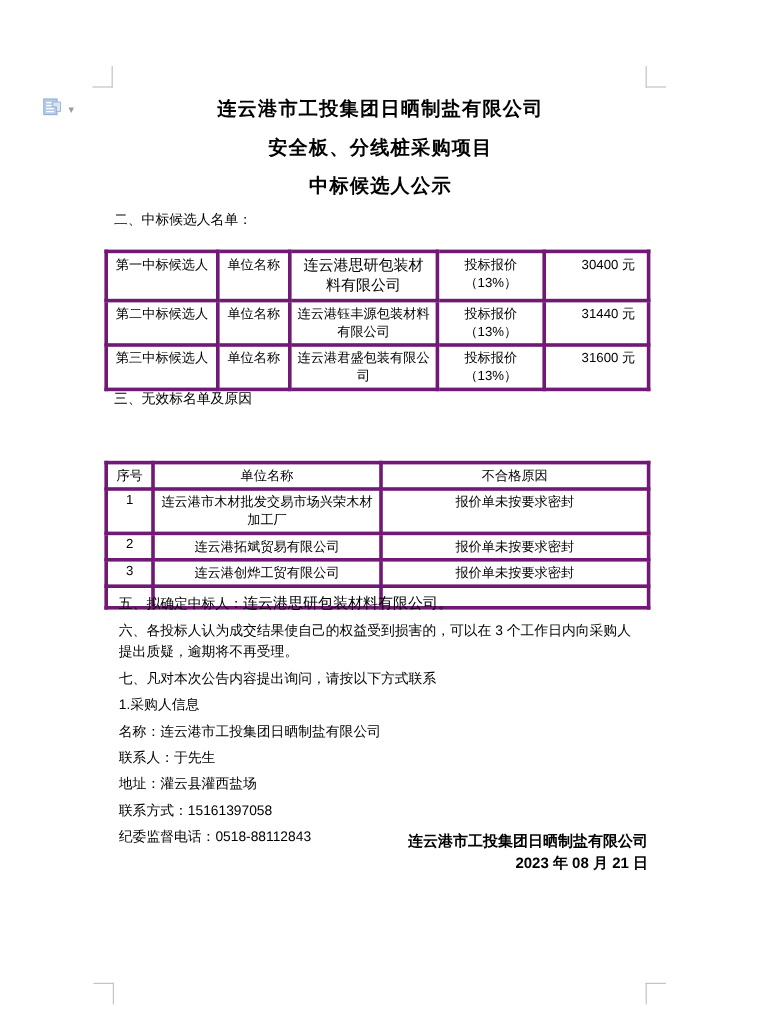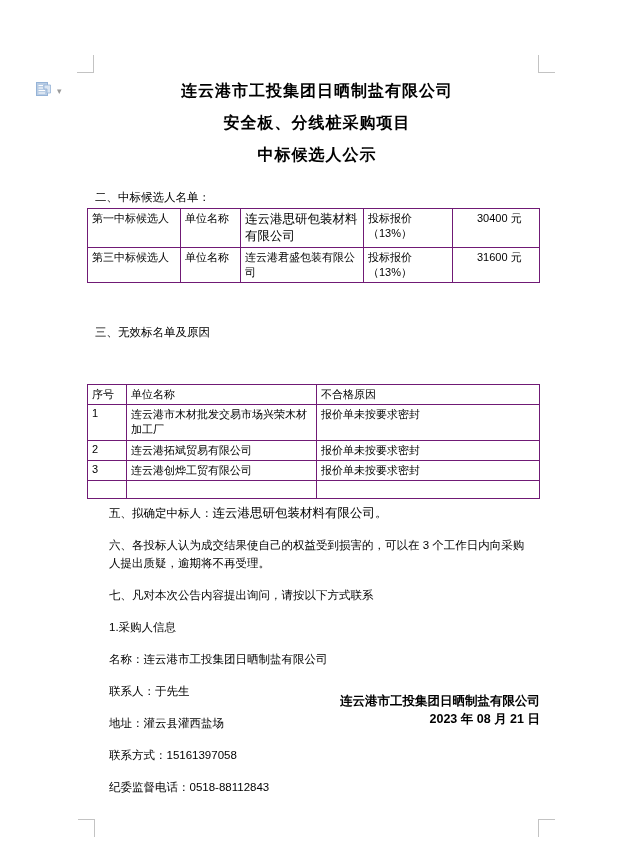--- a/index.html
+++ b/index.html
@@ -19,40 +19,40 @@
   .paste-btn { position:absolute; left:35px; top:80px; display:flex; align-items:center; gap:4px; cursor:pointer; }
   .paste-arrow { color:#9a9a9a; font-size:9px; line-height:9px; }
 
   .title { position:absolute; left:0; width:100%; text-align:center; font-weight:bold; font-size:16px; letter-spacing:1px; }
   .title1 { top:81px; }
   .title2 { top:113px; }
   .title3 { top:145px; }
 
   .para { position:absolute; left:95px; font-size:11.5px; }
   .para1 { top:175px; }
-  .para2 { top:190px;text-align:center; }
+  .para2 { top:176px;text-align:center; }
   .para3 { top:325px; }
 
   table { position:absolute; left:87px; border-collapse:collapse; table-layout:fixed; }
-  td, th { border:1px solid #701a75; font-size:11px; font-weight:normal; text-align:left;
+  td, th { border:3px solid #701a75; font-size:11px; font-weight:normal; text-align:center;
            vertical-align:top; padding:2px 4px; overflow:hidden; }
   .tbl1 { top:208px; width:452px; }
   .tbl1 .c1{width:93px;} .tbl1 .c2{width:60px;} .tbl1 .c3{width:123px;}
   .tbl1 .c4{width:89px;} .tbl1 .c5{width:87px;padding-left:24px;}
   .tbl1 tr { height:34px; }
   .alt-font { font-size:12.5px; }
 
   .tbl2 { top:356px; width:452px;margin-top:28px; }
   .tbl2 .c1{width:39px;} .tbl2 .c2{width:190px;} .tbl2 .c3{width:223px;}
   .tbl2 .rh { height:19px; }
   .tbl2 .r1 { height:36px; }
   .tbl2 .re { height:18px; }
 
   .block567 { position:absolute; left:95px; top:490px; width:446px; font-size:11.5px; line-height:18px; }
-  .block567 p { margin:14px; }
+  .block567 p { margin:4px; }
 
   .signature { position:absolute; right:94px; top:692px; text-align:right; font-weight:bold;
                font-size:12.5px; line-height:18px; }
 </style>
 </head>
 <body>
 
 <div class="page">
 
   <div class="mark mark-tl"></div>
@@ -81,20 +81,27 @@
   <div class="para para2">二、中标候选人名单：</div>
 
   <table class="tbl1">
     <tbody>
         <tr>
       <td class="c1">第一中标候选人</td>
       <td class="c2">单位名称</td>
       <td class="c3 alt-font">连云港思研包装材料有限公司</td>
       <td class="c4">投标报价（13%）</td>
       <td class="c5">30400 元</td>
+    </tr>
+    <tr>
+      <td class="c1">第二中标候选人</td>
+      <td class="c2">单位名称</td>
+      <td class="c3">连云港钰丰源包装材料有限公司</td>
+      <td class="c4">投标报价（13%）</td>
+      <td class="c5">31440 元</td>
     </tr>
     <tr>
       <td class="c1">第三中标候选人</td>
       <td class="c2">单位名称</td>
       <td class="c3">连云港君盛包装有限公司</td>
       <td class="c4">投标报价（13%）</td>
       <td class="c5">31600 元</td>
     </tr>
   </tbody>
     </table>

